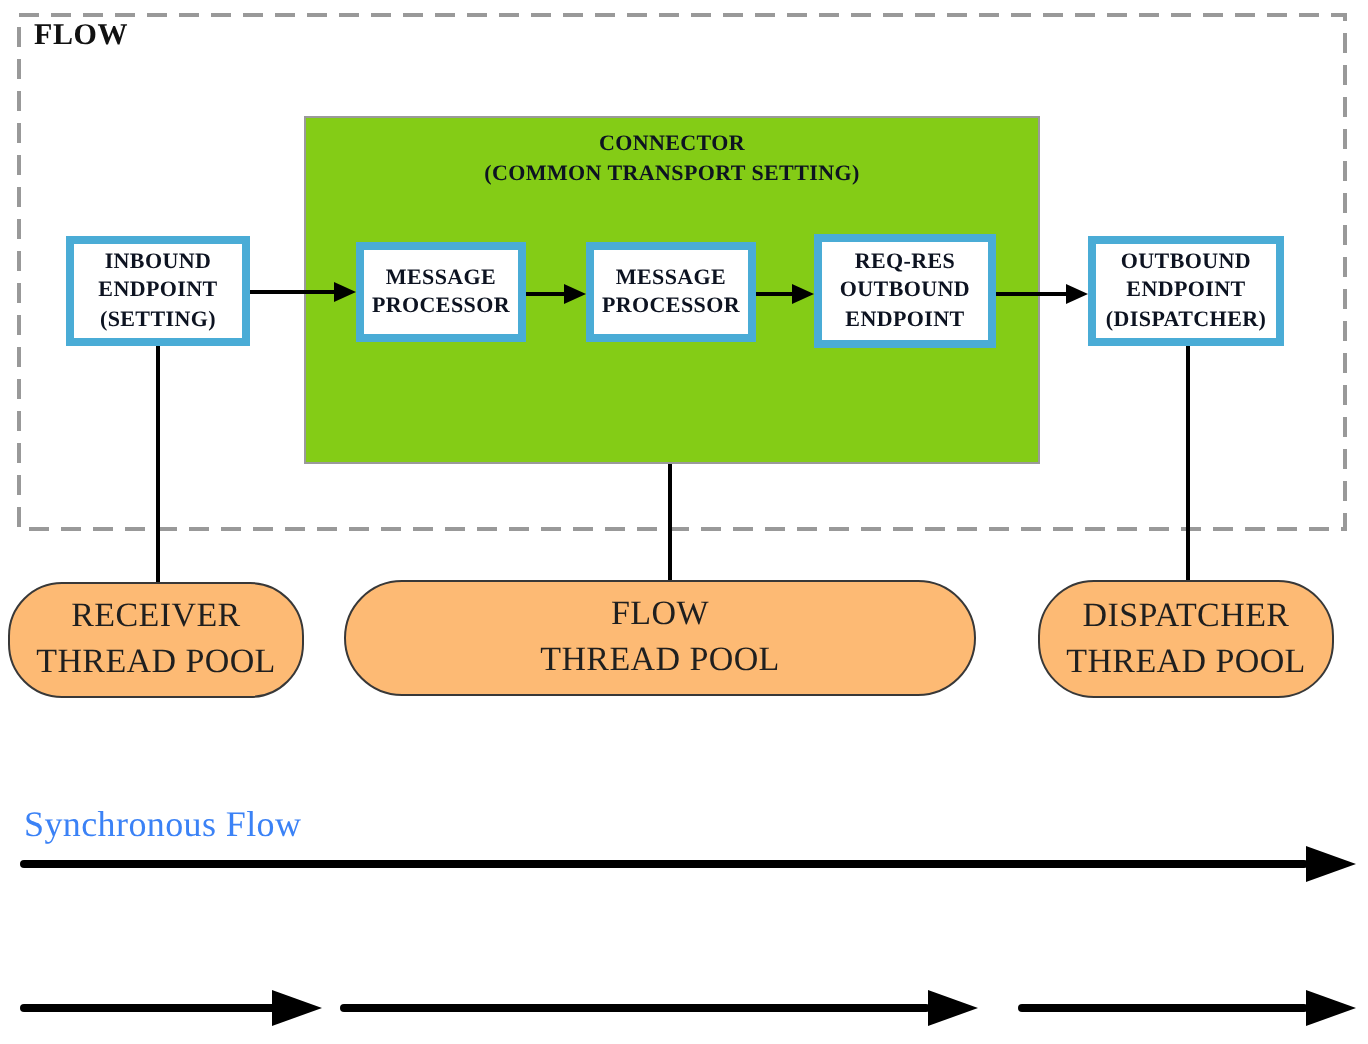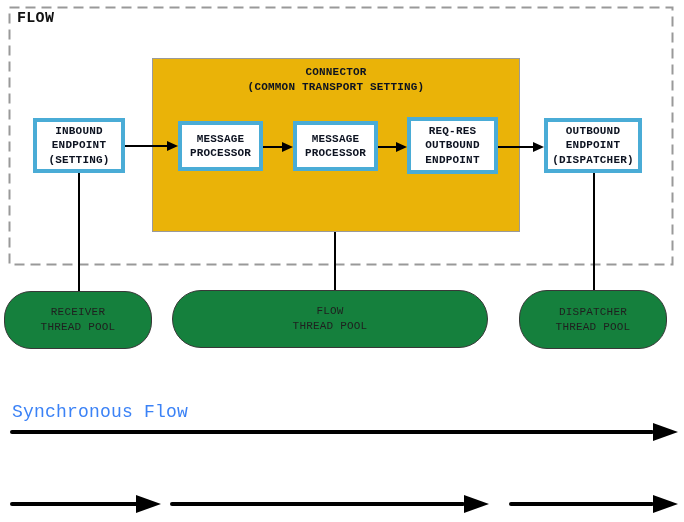--- a/index.html
+++ b/index.html
@@ -1,51 +1,51 @@
 <!DOCTYPE html>
 <html><head>
 <meta charset="utf-8">
 <style>
   html,body { margin:0; padding:0; background:#ffffff; }
   .stage {
     position:relative; width:684px; height:522px; background:#ffffff;
-    font-family:Liberation Mono, monospace; overflow:hidden;
+    font-family:Liberation Serif, serif; overflow:hidden;
   }
 
   
   .flow-frame-svg { position:absolute; left:8px; top:6px; }
 
   .flow-label {
     position:absolute; left:17px; top:10px;
     font-size:15px; font-weight:600; color:#111111; letter-spacing:0.3px;
   }
 
   .connector-box {
     position:absolute; left:152px; top:58px; width:368px; height:174px;
-    border:1px solid #9a9a9a; background:#eab308; box-sizing:border-box;
+    border:1px solid #9a9a9a; background:#84cc16; box-sizing:border-box;
   }
   .connector-title {
     position:absolute; left:0; top:6px; width:100%;
     text-align:center; font-size:11px; font-weight:bold; color:#0d1321;
     line-height:1.35; white-space:pre-line; letter-spacing:0.2px;
   }
 
   .bluebox {
     position:absolute; border:4px solid #4aacd6; background:#ffffff;
     display:flex; align-items:center; justify-content:center;
     text-align:center; font-size:11px; font-weight:bold; color:#0d1321;
     line-height:1.3; white-space:pre-line; letter-spacing:0.2px;
     box-sizing:border-box;
   }
 
   .pool {
-    position:absolute; border:1.5px solid #383838; background:#15803d;
+    position:absolute; border:1.5px solid #383838; background:#fdba74;
     border-radius:29px;
     display:flex; align-items:center; justify-content:center;
-    text-align:center; font-size:11px; color:#1f1f1f;
+    text-align:center; font-size:17px; color:#1f1f1f;
     line-height:1.35; white-space:pre-line; letter-spacing:0.2px;
     box-sizing:border-box;
   }
 
   .shaft  { position:absolute; background:#000000; }
   .head   { position:absolute; width:0; height:0; border-style:solid; border-color:transparent; }
   .head-sm { border-top-width:5px; border-bottom-width:5px; border-left:11px solid #000000; }
   .head-lg { border-top-width:9px; border-bottom-width:9px; border-left:25px solid #000000; }
 
   .vline { position:absolute; width:1.5px; background:#000000; }

